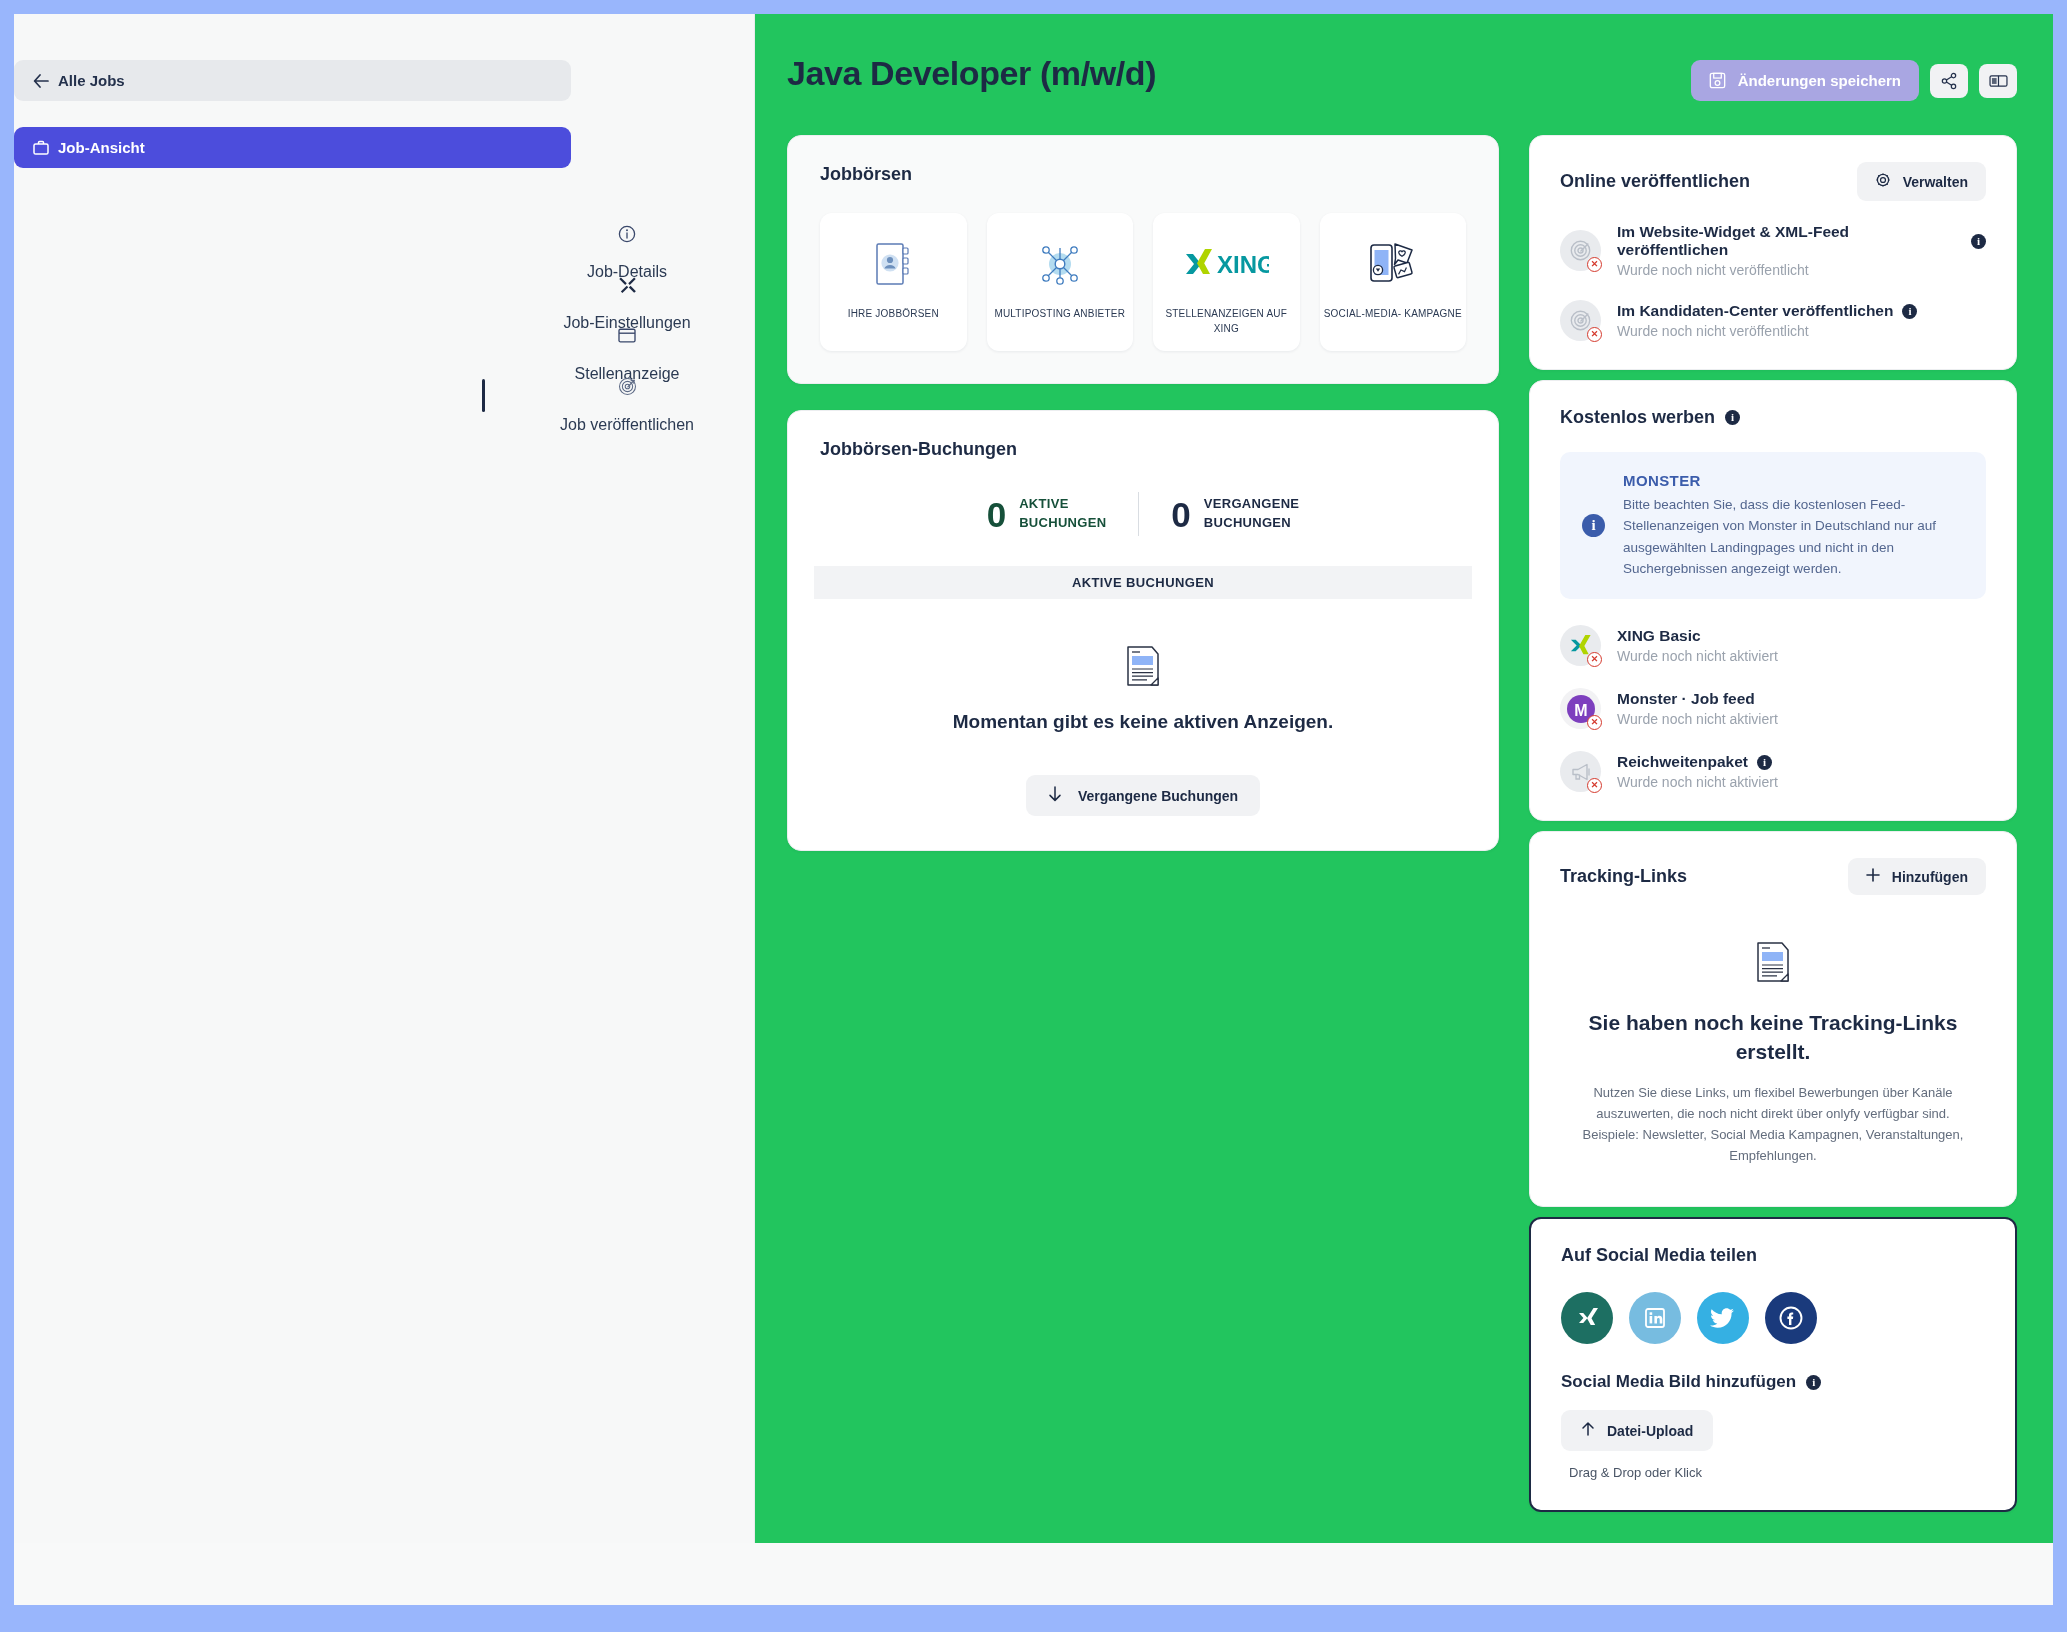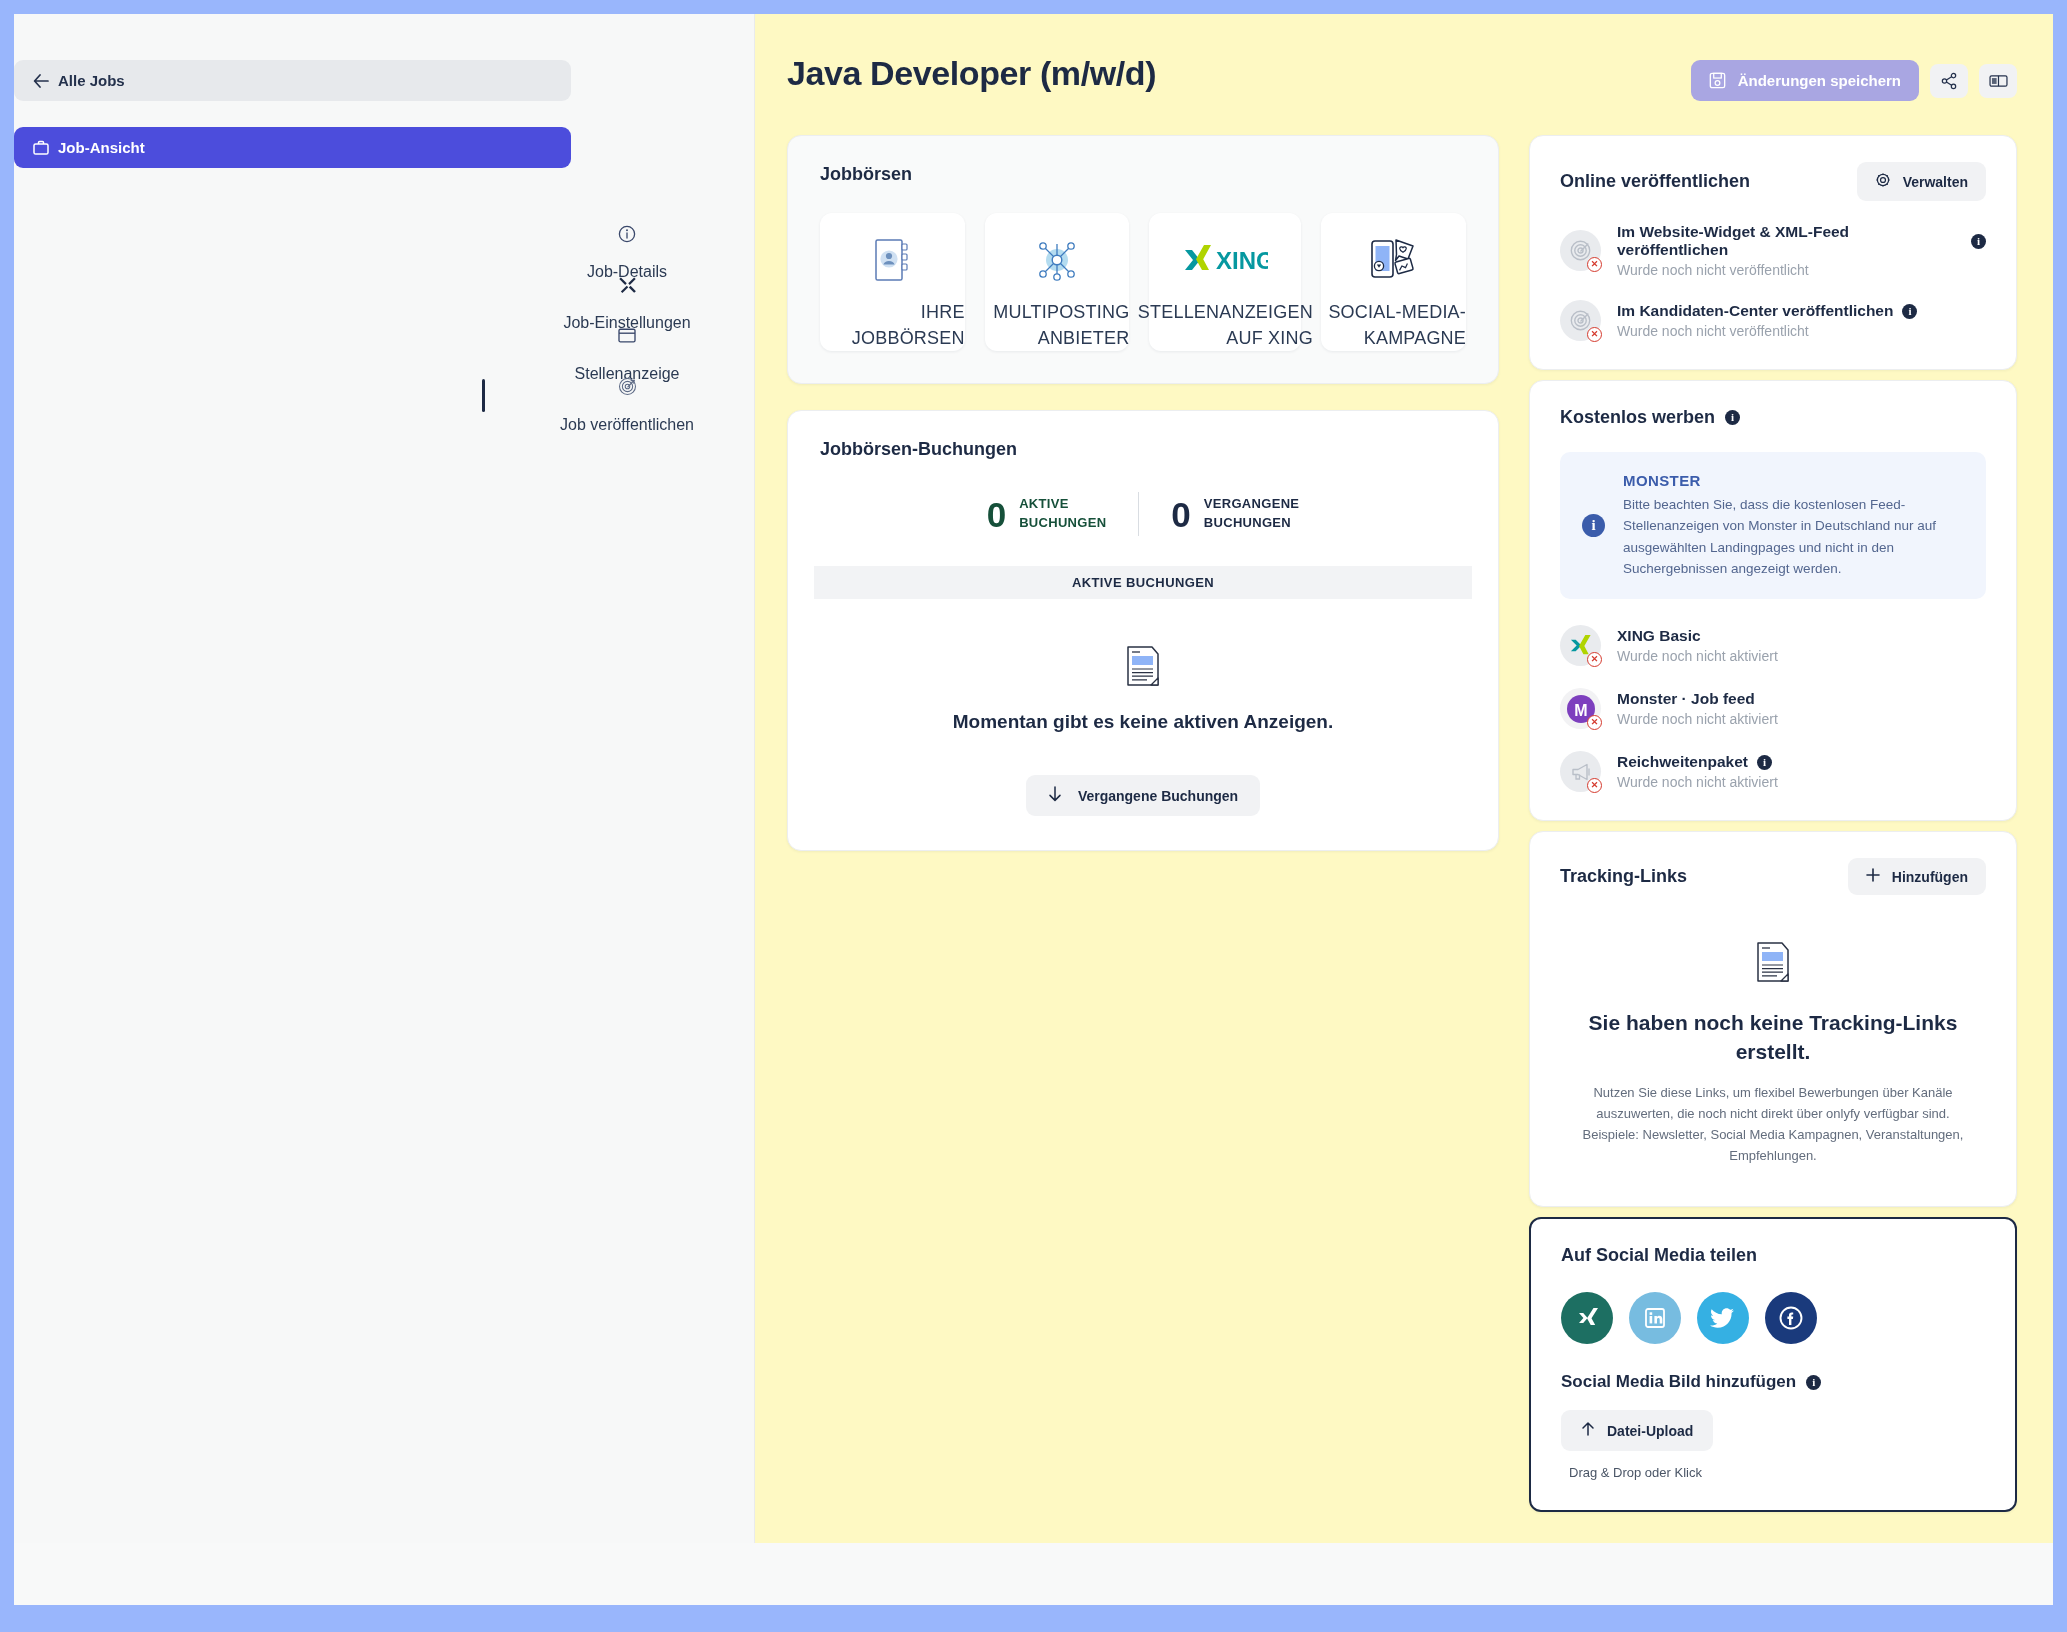--- a/index.html
+++ b/index.html
@@ -45,21 +45,21 @@
 
   
   .body-split { display: flex; height: calc(1591px - 62px); }
   .left-pane {
     width: 741px; background: #f7f8f8;
     border-right: 1px solid #e9ebed;
     padding-top: 46px;
     position: relative;
   }
   .right-pane {
-    flex: 1; background: #fef9c3; padding: 40px 36px 0 32px;
+    flex: 1; background: #22c55e; padding: 40px 36px 0 32px;
     position: relative;
   }
 
   
   .left-btns { display: flex; justify-content: flex-end; gap: 26px; padding-right: 183px; flex-direction: column; }
   .btn {
     display: inline-flex; align-items: center; gap: 9px;
     border-radius: 9px; font-size: 15px; font-weight: 700;
     cursor: pointer; border: none; white-space: nowrap;
   }
@@ -108,21 +108,21 @@
   .jb-card { padding: 28px 32px 32px 32px; }
   .tiles { display: flex; gap: 20px; margin-top: 28px; }
   .tile {
     width: 152px; height: 138px; background: #ffffff; border-radius: 12px;
     display: flex; flex-direction: column; align-items: center; justify-content: flex-start;
     padding-top: 22px; cursor: pointer;
     box-shadow: 0 1px 3px rgba(20,30,55,0.07);
   }
   .tile-ico { height: 58px; display: flex; align-items: center; justify-content: center; }
   .tile-label {
-    margin-top: 14px; font-size: 18px; color: #2b3a53; text-align: right;
+    margin-top: 14px; font-size: 10px; color: #2b3a53; text-align: center;
     line-height: 1.45; letter-spacing: .2px;
   }
 
   
   .bk-card { padding: 28px 0 34px 0; }
   .bk-title { padding: 0 32px; }
   .bk-stats { display: flex; justify-content: center; align-items: center; gap: 0; margin-top: 32px; }
   .bk-stat { display: flex; align-items: center; gap: 13px; padding: 0 32px; }
   .bk-num { font-size: 35px; font-weight: 700; line-height: 1; }
   .bk-num.green { color: #16503a; }

